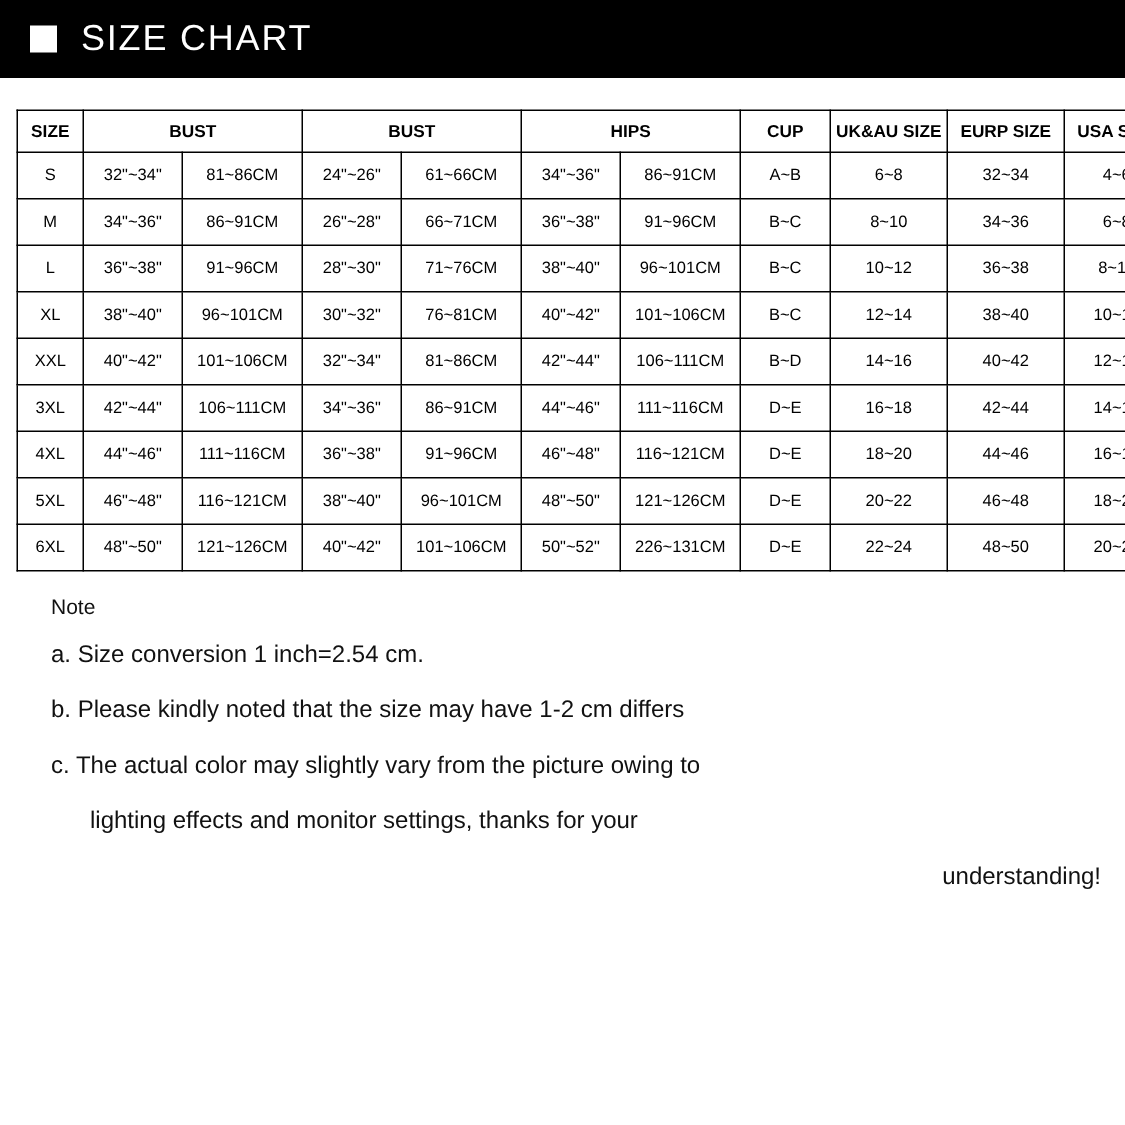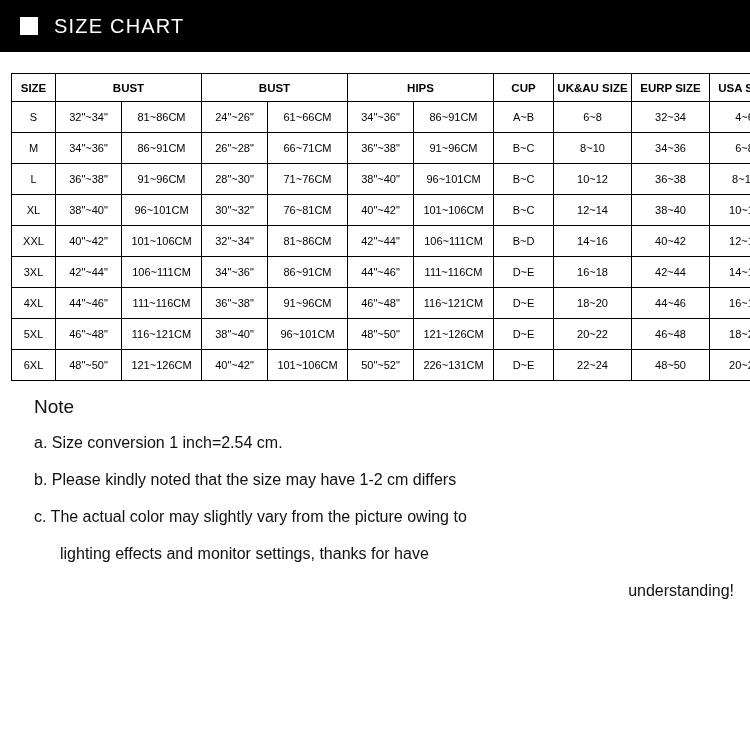--- a/index.html
+++ b/index.html
@@ -36,21 +36,21 @@
   }
   .header .square {
     width: 18px;
     height: 18px;
     background: #ffffff;
     margin-right: 16px;
     flex: none;
   }
   .header .title {
     color: #ffffff;
-    font-size: 20px;
+    font-size: 24px;
     letter-spacing: 1.2px;
     font-weight: 400;
     line-height: 1;
     font-family: "Liberation Sans", sans-serif;
   }
 
   
   .table-wrap {
     position: absolute;
     top: 73px;
@@ -94,21 +94,21 @@
   col.c-usa   { width: 70px; }
 
   
   .notes {
     position: absolute;
     top: 396px;
     left: 34px;
     width: 700px;
   }
   .notes .note-title {
-    font-size: 19px;
+    font-size: 14px;
     margin-bottom: 17px;
     color: #111;
   }
   .notes .note-line {
     font-size: 16px;
     line-height: 1.0;
     margin-bottom: 21px;
     color: #111;
   }
   .notes .note-line .cont {
@@ -288,18 +288,18 @@
   </div>
 
   <div class="notes">
     <div class="note-title">Note</div>
     <div class="note-line">a. Size conversion 1 inch=2.54 cm.</div>
     <div class="note-line">
       <span>b. Please kindly noted that the size may have 1-2 cm differs</span>
     </div>
     <div class="note-line">
       <span>c. The actual color may slightly vary from the picture owing to</span>
-      <span class="cont2">lighting effects and monitor settings, thanks for have</span>
+      <span class="cont2">lighting effects and monitor settings, thanks for your</span>
       <span class="cont3">understanding!</span>
     </div>
   </div>
 
 </div>
 
 </body></html>

